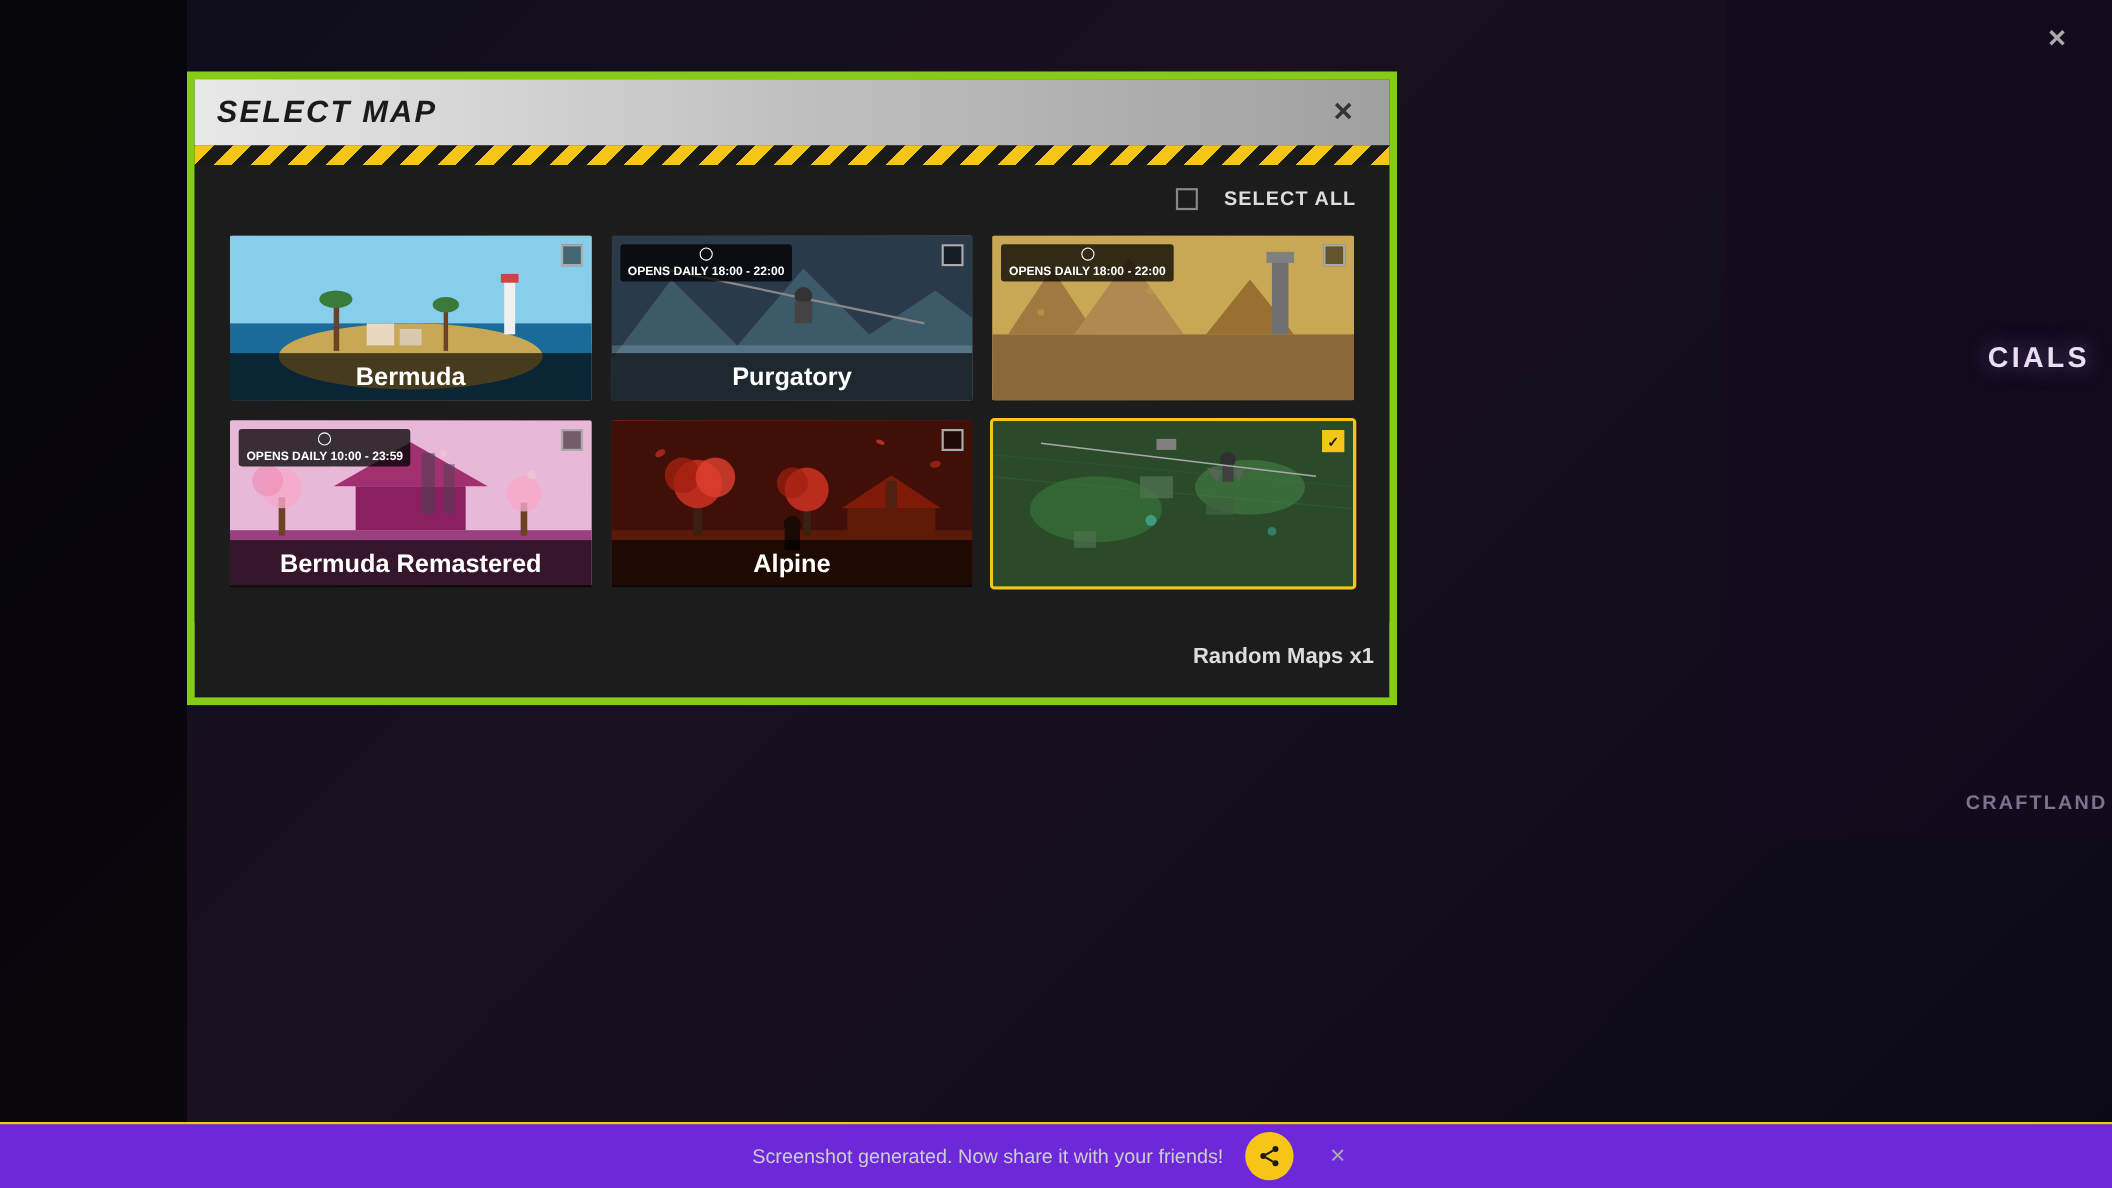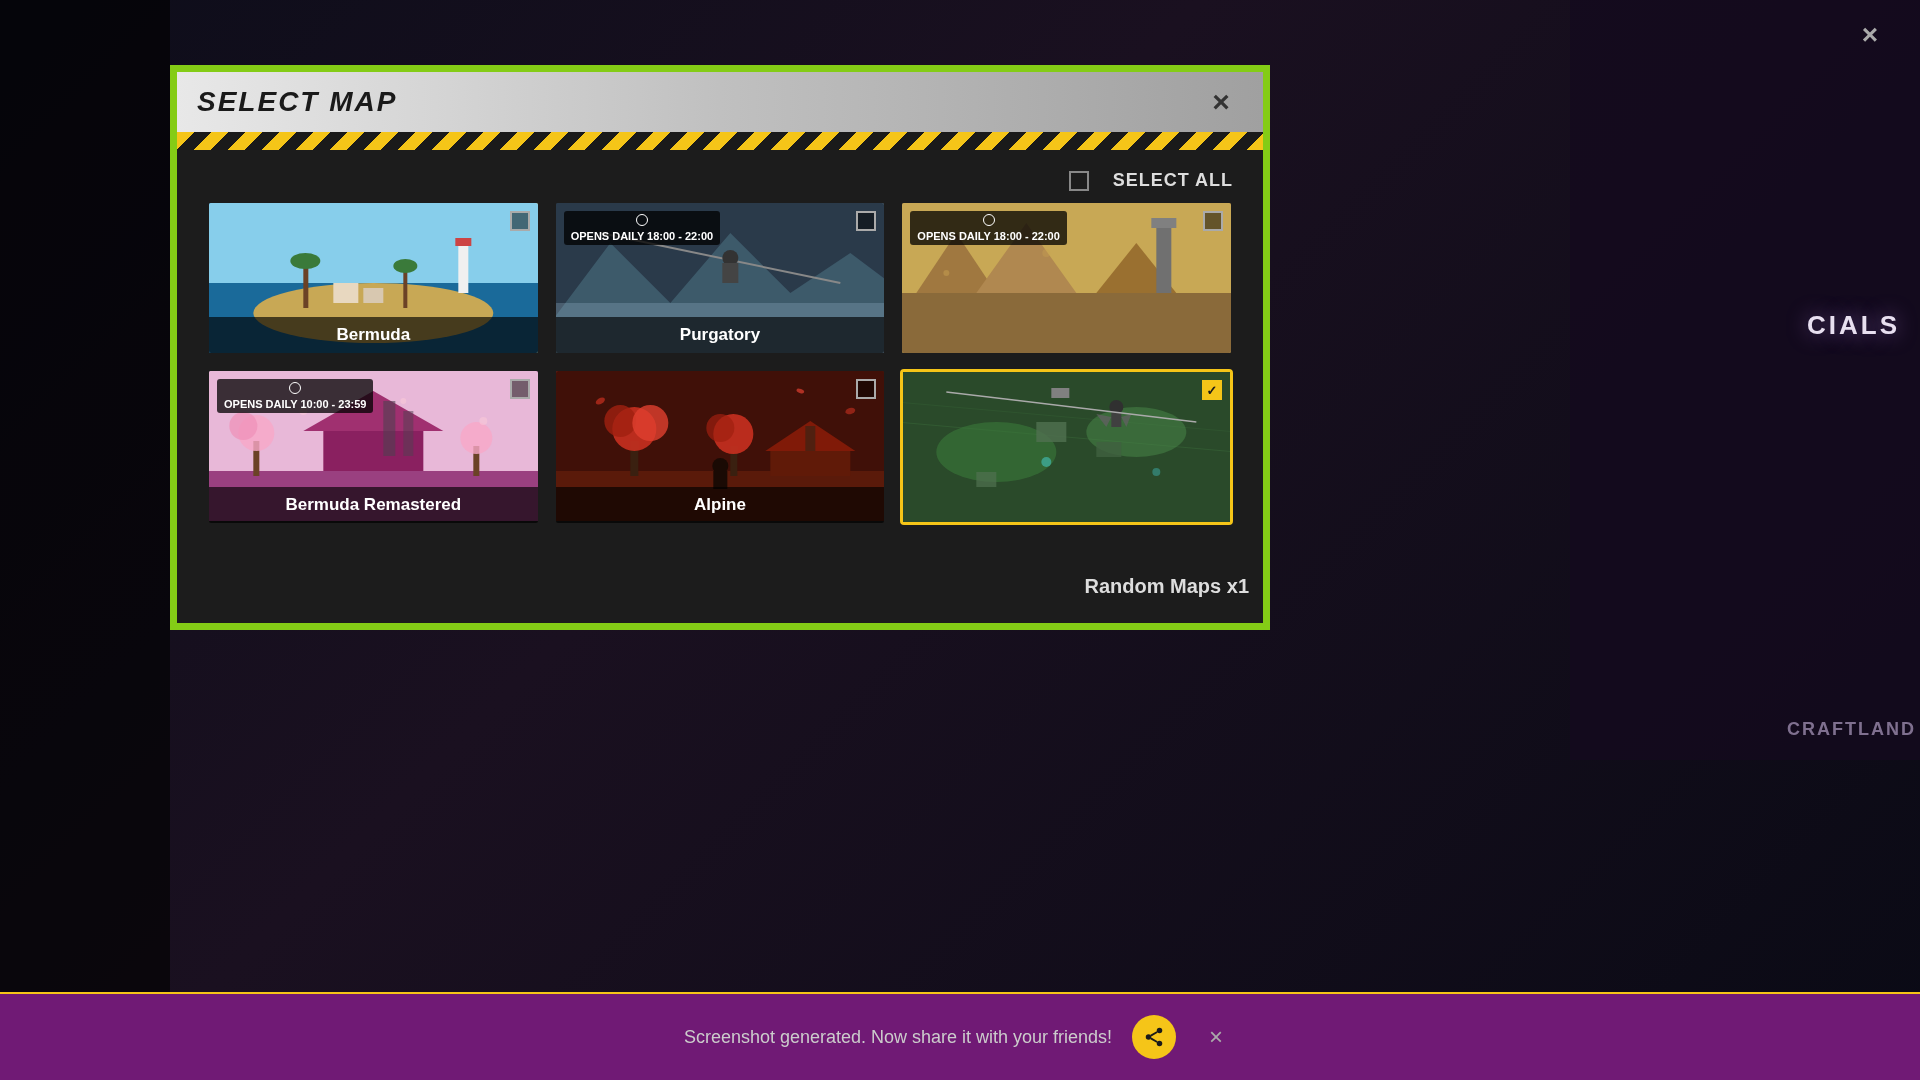--- a/index.html
+++ b/index.html
@@ -103,21 +103,21 @@
     .dialog-body {
       padding: 20px 30px 30px;
       background: #1c1c1c;
     }
 
     
     .select-all-row {
       display: flex;
       justify-content: flex-end;
       align-items: center;
-      margin-bottom: 10px;
+      margin-bottom: 21px;
       gap: 24px;
     }
 
     .select-all-checkbox {
       width: 20px;
       height: 20px;
       border: 2px solid #888;
       background: transparent;
       display: inline-block;
     }
@@ -165,21 +165,21 @@
 
     .map-card-label {
       position: absolute;
       bottom: 0;
       left: 0;
       right: 0;
       background: rgba(0,0,0,0.65);
       color: #fff;
       text-align: center;
       padding: 8px;
-      font-size: 17px;
+      font-size: 23px;
       font-weight: 600;
     }
 
     .map-card-checkbox {
       position: absolute;
       top: 8px;
       right: 8px;
       width: 20px;
       height: 20px;
       border: 2px solid #aaa;
@@ -251,22 +251,22 @@
       font-style: italic;
       clip-path: polygon(8px 0%, 100% 0%, calc(100% - 8px) 100%, 0% 100%);
     }
 
     
     .screenshot-banner {
       position: absolute;
       bottom: 0;
       left: 0;
       right: 0;
-      height: 88px;
-      background: #701a75;
+      height: 60px;
+      background: #6d28d9;
       border-top: 2px solid #f5c518;
       display: flex;
       align-items: center;
       justify-content: center;
       gap: 20px;
     }
 
     .screenshot-text {
       color: #ccc;
       font-size: 18px;

